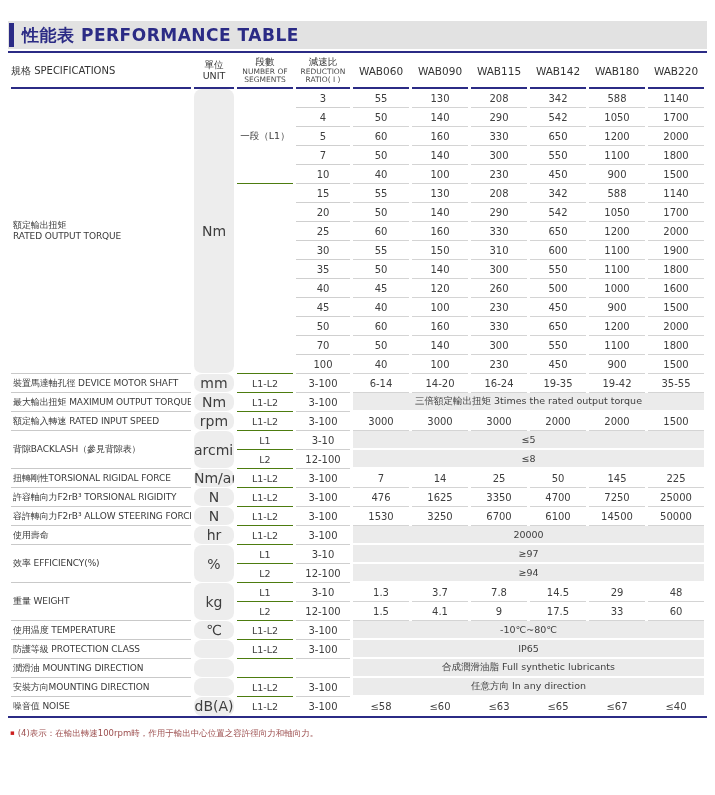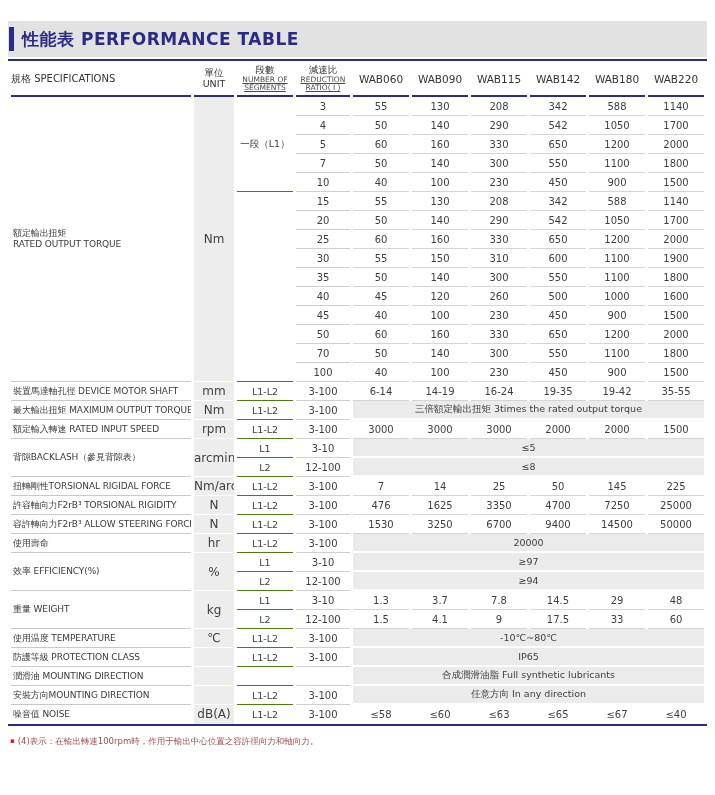--- a/index.html
+++ b/index.html
@@ -7,21 +7,21 @@
   body {
     width:715px; height:795px;
     background:#fff;
     font-family:"DejaVu Sans","Liberation Sans",sans-serif;
     color:#3a3a3a;
   }
   .page { padding:21px 8px 0 8px; }
 
   
   .title-bar {
-    height:36px;
+    height:28px;
     background:var(--title_bar_bg,#e2e2e2);
     display:flex; align-items:center;
   }
   .title-accent {
     width:5px; height:24px;
     background:var(--accent_navy,#2b2b85);
     margin-left:1px;
   }
   .title-text {
     margin-left:8px;
@@ -43,36 +43,36 @@
   th, td { padding:0; vertical-align:middle; text-align:center; }
   thead th {
     border-bottom:2px solid var(--accent_navy,#2b2b85);
     padding:2px 0 3px 0;
     font-weight:normal;
     font-size:9.5px; color:#333;
     line-height:1.15;
   }
   thead th.h-spec { text-align:left; font-size:10px; }
   thead th.h-model { font-size:10.5px; letter-spacing:0; }
-  thead .en-small { font-size:7.5px; color:#4a4a4a; line-height:1.1;text-decoration:underline; }
+  thead .en-small { font-size:7.5px; color:#4a4a4a; line-height:1.1; }
 
   td { height:19px; font-size:10px; color:#3e3e3e; }
   td.spec {
     text-align:left; font-size:9px; color:#3a3a3a;
     border-bottom:1px solid #c9c9c9;
     padding-left:2px;
     white-space:nowrap; overflow:hidden;
     letter-spacing:-0.1px;
     line-height:1.3;
   }
   td.unit {
     background:var(--unit_col_bg,#ededed);
     border-bottom:1px solid #fff;
-    font-size:12px;
-    white-space:nowrap; overflow:hidden;
+    font-size:14px;
+    white-space:nowrap; overflow:hidden;border-radius:8px;
   }
   td.seg   { border-bottom:1px solid #4d7c0f; font-size:9.5px; white-space:nowrap; }
   td.ratio { border-bottom:1px solid #cfcfcf; }
   td.val   { border-bottom:1px solid #d4d4d4; }
   td.span  {
     background:var(--span_bg,#ebebeb);
     border-bottom:2px solid #fff;
     font-size:9.5px;
   }
   tbody tr:last-child td { border-bottom-color:transparent; }
@@ -274,21 +274,21 @@
           <td class="val">450</td>
           <td class="val">900</td>
           <td class="val">1500</td>
         </tr>
         <tr>
           <td class="spec">裝置馬達軸孔徑 DEVICE MOTOR SHAFT</td>
           <td class="unit">mm</td>
           <td class="seg">L1-L2</td>
           <td class="ratio">3-100</td>
           <td class="val">6-14</td>
-          <td class="val">14-19</td>
+          <td class="val">14-20</td>
           <td class="val">16-24</td>
           <td class="val">19-35</td>
           <td class="val">19-42</td>
           <td class="val">35-55</td>
         </tr>
         <tr>
           <td class="spec">最大輸出扭矩 MAXIMUM OUTPUT TORQUE</td>
           <td class="unit">Nm</td>
           <td class="seg">L1-L2</td>
           <td class="ratio">3-100</td>
@@ -343,21 +343,21 @@
           <td class="val">25000</td>
         </tr>
         <tr>
           <td class="spec">容許轉向力F2rB³ ALLOW STEERING FORCE</td>
           <td class="unit">N</td>
           <td class="seg">L1-L2</td>
           <td class="ratio">3-100</td>
           <td class="val">1530</td>
           <td class="val">3250</td>
           <td class="val">6700</td>
-          <td class="val">9400</td>
+          <td class="val">6100</td>
           <td class="val">14500</td>
           <td class="val">50000</td>
         </tr>
         <tr>
           <td class="spec">使用壽命</td>
           <td class="unit">hr</td>
           <td class="seg">L1-L2</td>
           <td class="ratio">3-100</td>
           <td class="span" colspan="6">20000</td>
         </tr>

